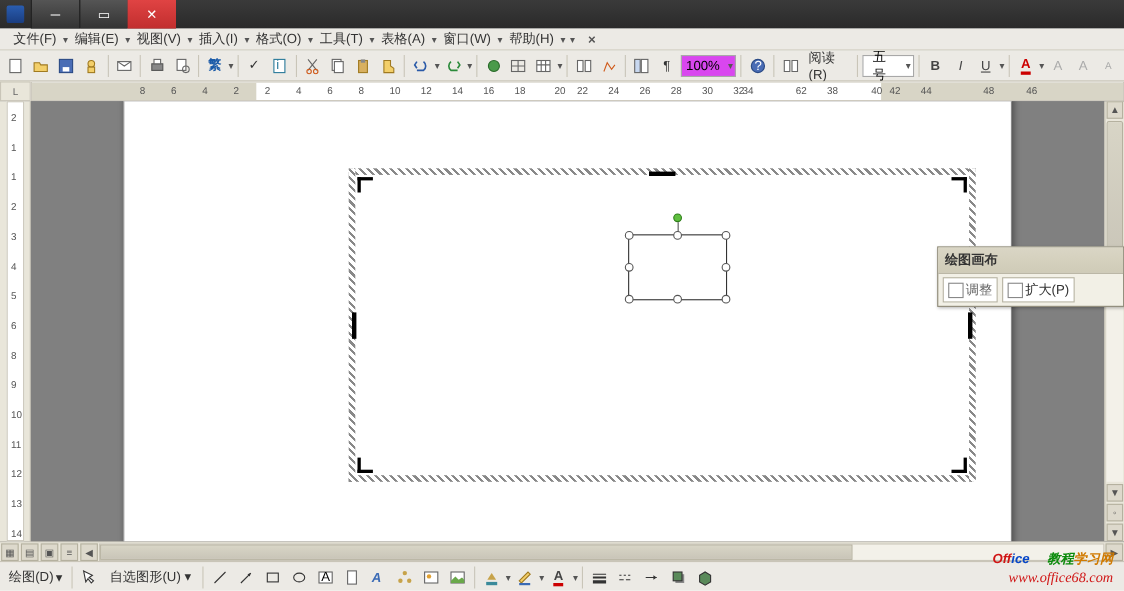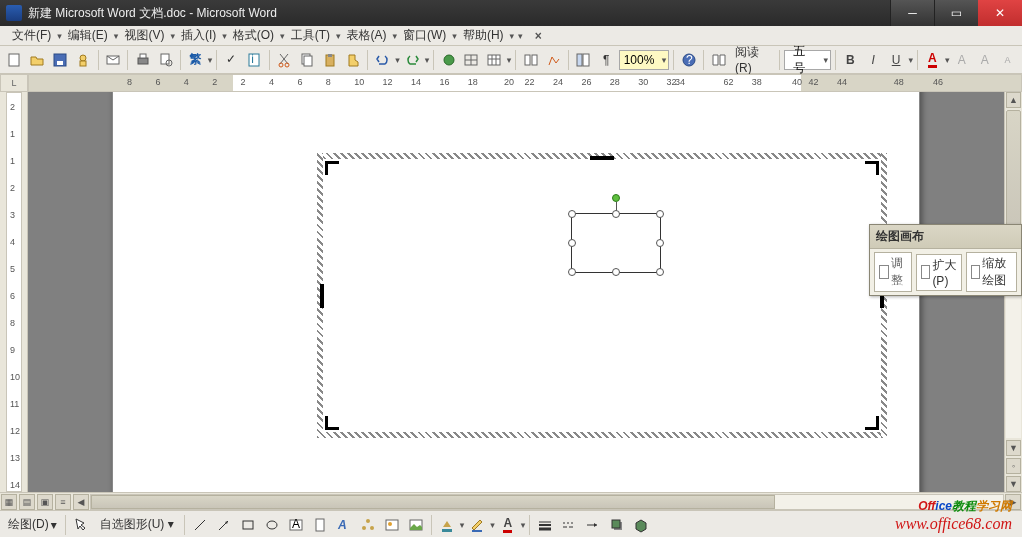--- a/index.html
+++ b/index.html
@@ -11,21 +11,21 @@
 .winbtn { width: 44px; display: flex; align-items: center; justify-content: center; color: #fff; }
 .winbtn.close { background: linear-gradient(#e04343,#c12e2e); }
 .winbtn.min, .winbtn.max { background: linear-gradient(#555,#333); border-left: 1px solid #222; }
 .menubar { height: 20px; background: #eceae5; display: flex; align-items: center; padding: 0 6px; border-bottom: 1px solid #c9c5b8; }
 .menuitem { padding: 2px 6px; color: #333; cursor: default; }
 .help-search { margin-left: auto; width: 160px; height: 18px; border: 1px solid #c9c5b8; background: #fff; color: #999; padding: 0 4px; font-size: 11px; }
 .menubar .x { margin-left: 8px; color: #555; font-weight: bold; padding: 0 4px; }
 .toolbar { height: 28px; background: #eceae5; display: flex; align-items: center; padding: 0 4px; border-bottom: 1px solid #c9c5b8; gap: 2px; }
 .tbtn { width: 22px; height: 22px; display: flex; align-items: center; justify-content: center; border: 1px solid transparent; border-radius: 2px; color: #444; }
 .sep { width: 1px; height: 20px; background: #c9c5b8; margin: 0 2px; }
-.zoom-box { height: 20px; border: 1px solid #a8a8a8; background: #fef9c3; padding: 0 14px 0 4px; display: flex; align-items: center; position: relative; }
+.zoom-box { height: 20px; border: 1px solid #a8a8a8; background: #d946ef; padding: 0 14px 0 4px; display: flex; align-items: center; position: relative; }
 .zoom-box::after { content: "▾"; position: absolute; right: 2px; font-size: 9px; color: #555; }
 .font-size-box { height: 20px; border: 1px solid #a8a8a8; background: #fff; padding: 0 14px 0 8px; display: flex; align-items: center; position: relative; min-width: 44px; }
 .font-size-box::after { content: "▾"; position: absolute; right: 2px; font-size: 9px; color: #555; }
 .ruler-area { height: 18px; background: #e9e6da; display: flex; }
 .ruler-corner { width: 28px; height: 18px; background: #e9e6da; border: 1px solid #c9c5b8; display:flex; align-items:center; justify-content:center; font-size:9px; color:#666;}
 .hruler { flex: 1; background: #fff; border: 1px solid #c9c5b8; position: relative; overflow: hidden; }
 .rnum { position: absolute; font-size: 9px; color: #555; top: 2px; }
 .margin-shade { position:absolute; top:0; height:100%; background:#d8d5c6; }
 .doc-wrap { position: relative; height: 400px; background: #808080; display: flex; }
 .vruler { width: 28px; background: #e9e6da; border-right: 1px solid #c9c5b8; position: relative; }
@@ -49,44 +49,43 @@
 .sh-left { left:3px; top:50%; width:4px; height:24px; transform:translateY(-50%);}
 .sh-right { right:3px; top:50%; width:4px; height:24px; transform:translateY(-50%);}
 .shape-rect { position:absolute; left:254px; top:60px; width:90px; height:60px; border:1px solid #333; background:#fff; }
 .sel-handle { position:absolute; width:8px; height:8px; background:#fff; border:1px solid #555; border-radius:50%; }
 .rot-handle { position:absolute; width:8px; height:8px; background:#5fbf3f; border:1px solid #2e7d1a; border-radius:50%; left:50%; top:-20px; transform:translateX(-50%);}
 .rot-line { position:absolute; left:50%; top:-12px; width:1px; height:12px; background:#555;}
 .vscroll { position:absolute; right:0; top:0; width:18px; height:100%; background:#e9e6da; border-left:1px solid #c9c5b8; }
 .vscroll .track { position:absolute; top:18px; bottom:54px; left:1px; right:1px; background:#f3f1e9;}
 .vscroll .thumb { position:absolute; top:18px; left:1px; right:1px; height:130px; background:linear-gradient(#d8d5c6,#c9c5b8); border:1px solid #b5b19f; border-radius:2px;}
 .vscroll .arr { position:absolute; left:1px; right:1px; height:16px; background:#ddd9cc; border:1px solid #b5b19f; display:flex; align-items:center; justify-content:center; font-size:9px; color:#555;}
-.float-panel { position:absolute; right:0; top:224px; width:153px; background:#f2f0e6; border:1px solid #8a8674; box-shadow:1px 1px 3px rgba(0,0,0,.3); z-index:50;}
+.float-panel { position:absolute; right:0; top:224px; width:170px; background:#f2f0e6; border:1px solid #8a8674; box-shadow:1px 1px 3px rgba(0,0,0,.3); z-index:50;}
 .float-panel .fp-title { background:linear-gradient(#dad6c5,#cfcbb7); padding:3px 6px; font-weight:bold; color:#333; border-bottom:1px solid #b5b19f;}
 .float-panel .fp-body { display:flex; padding:3px 4px; gap:4px; align-items:center;}
 .fp-btn { border:1px solid #b5b19f; background:#fff; padding:2px 4px; display:flex; align-items:center; gap:2px; color:#666; font-size:11px;}
 .fp-btn .ic { width:14px; height:14px; border:1px solid #888; display:inline-block;}
 .draw-toolbar { height: 28px; background: #eceae5; display:flex; align-items:center; padding:0 4px; border-top:1px solid #c9c5b8; gap:2px;}
 .draw-label { padding: 2px 4px; color:#333; display:flex; align-items:center; gap:2px;}
 .autoshapes { padding:2px 6px; color:#333; position:relative;}
 .watermark { position:absolute; right:10px; bottom:4px; text-align:right; font-style:italic; z-index:60;}
 .watermark .l1 { font-size:15px; font-weight:bold; font-family: "STKaiti","KaiTi",serif;}
-.watermark .l1 .r{color:#d01515;} .watermark .l1 .b{color:#0847c7;} .watermark .l1 .g{color:#0a8a0a;} .watermark .l1 .o{color:#d07a00;}
-.watermark .l2 { font-size:16px; color:#d01515; font-family: cursive;}
+.watermark .l1 .r{color:#d01515;} .watermark .l1 .b{color:#0847c7;} .watermark .l1 .g{color:#0a8a0a;padding-left:16px;} .watermark .l1 .o{color:#d07a00;}
+.watermark .l2 { font-size:13px; color:#d01515; font-family: cursive;}
 .hscroll-row { height:18px; background:#e9e6da; display:flex; align-items:center; border-top:1px solid #c9c5b8;}
 .hscroll-row .arr { width:16px; height:16px; background:#ddd9cc; border:1px solid #b5b19f; display:flex; align-items:center; justify-content:center; font-size:9px; color:#555; margin:0 1px;}
 .hscroll-row .htrack { flex:1; height:16px; background:#f3f1e9; border:1px solid #c9c5b8; position:relative;}
 .hscroll-row .hthumb { position:absolute; left:0; top:0; height:100%; width:75%; background:linear-gradient(#d8d5c6,#c9c5b8); border:1px solid #b5b19f;}
 svg { display:block; }
 </style>
 </head>
 <body>
 
 <div class="titlebar">
   <div class="icon"></div>
-  <div class="title">新建 Microsoft Word 文档.doc - Microsoft Word</div>
   <div class="winbtns">
     <div class="winbtn min">─</div>
     <div class="winbtn max">▭</div>
     <div class="winbtn close">✕</div>
   </div>
 </div>
 
 <div class="menubar">
   <span class="menuitem">文件(F)</span>
     <span style="font-size:9px;color:#555;">▾</span>
@@ -385,24 +384,20 @@
   <div class="fp-title">绘图画布</div>
   <div class="fp-body">
     <div class="fp-btn">
         <span class="ic"></span>
         <span>调整</span>
       </div>
     <div class="fp-btn" style="color:#333;">
         <span class="ic"></span>
         <span>扩大(P)</span>
       </div>
-    <div class="fp-btn" style="color:#333;">
-        <span class="ic"></span>
-        <span>缩放绘图</span>
-      </div>
   </div>
 </div>
 
 <div class="hscroll-row">
   <div class="arr">▦</div>
   <div class="arr">▤</div>
   <div class="arr">▣</div>
   <div class="arr">≡</div>
   <div class="arr">◀</div>
   <div class="htrack">

